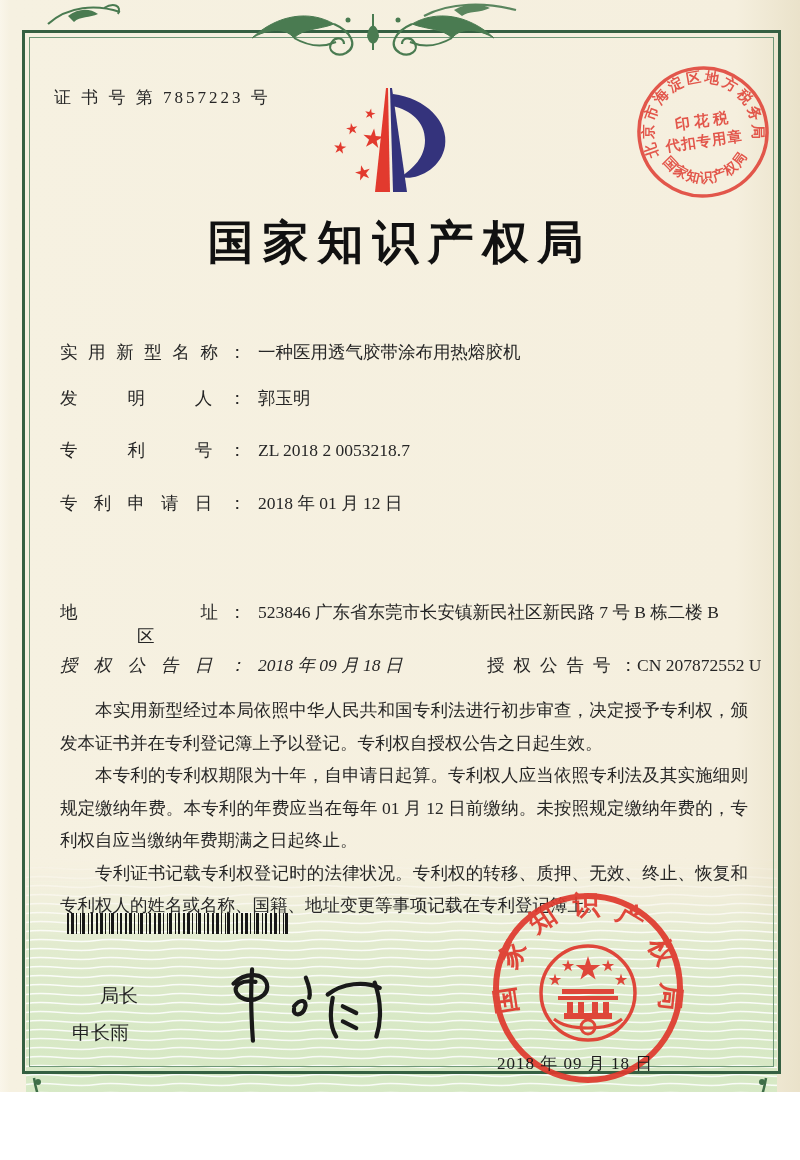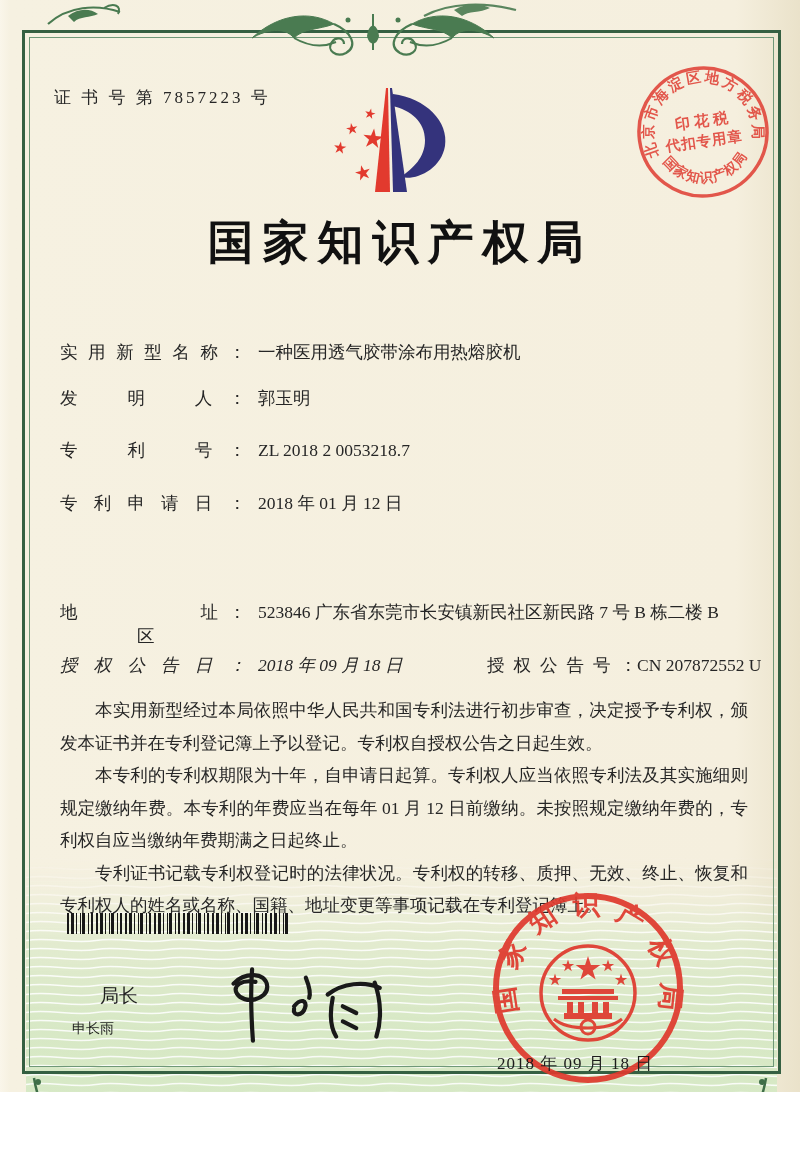--- a/index.html
+++ b/index.html
@@ -28,21 +28,21 @@
   .body-text{position:absolute;left:60px;width:688px;top:694px;font-size:17.5px;line-height:32.5px;
              text-align:justify;z-index:3;}
   .body-text p{margin:0;text-indent:2em;}
   .barcode{position:absolute;left:67px;top:913px;width:222px;height:21px;z-index:3;
     background:repeating-linear-gradient(90deg,
       #171717 0 2px,transparent 2px 4px,#171717 4px 7px,transparent 7px 9px,
       #171717 9px 10px,transparent 10px 13px,#171717 13px 14px,transparent 14px 15px,
       #171717 15px 18px,transparent 18px 21px,#171717 21px 22px,transparent 22px 24px,
       #171717 24px 26px,transparent 26px 29px);}
   .sig-title{position:absolute;left:72px;top:983px;font-size:19px;font-family:"Liberation Sans","DejaVu Sans",sans-serif;color:#1f1f1f;z-index:3;margin-left:28px;}
-  .sig-name{position:absolute;left:72px;top:1020px;font-size:14px;font-family:"Liberation Sans","DejaVu Sans",sans-serif;color:#1f1f1f;z-index:3;}
+  .sig-name{position:absolute;left:72px;top:1020px;font-size:19px;font-family:"Liberation Sans","DejaVu Sans",sans-serif;color:#1f1f1f;z-index:3;}
   .sig-hand{position:absolute;left:200px;top:950px;z-index:3;}
   .tax-stamp{position:absolute;left:633px;top:62px;width:140px;height:140px;z-index:4;transform:rotate(-8deg);opacity:.88;}
   .big-seal{position:absolute;left:488px;top:888px;width:200px;height:200px;z-index:4;opacity:.92;}
   .seal-date{position:absolute;left:497px;top:1052px;font-size:17px;letter-spacing:1px;color:#1c1c1c;z-index:5;}
   .footer{position:absolute;left:306px;top:1095px;font-size:15px;letter-spacing:1px;z-index:3;}
   .logo{position:absolute;left:330px;top:84px;z-index:3;}
 </style>
 </head>
 <body>
 

